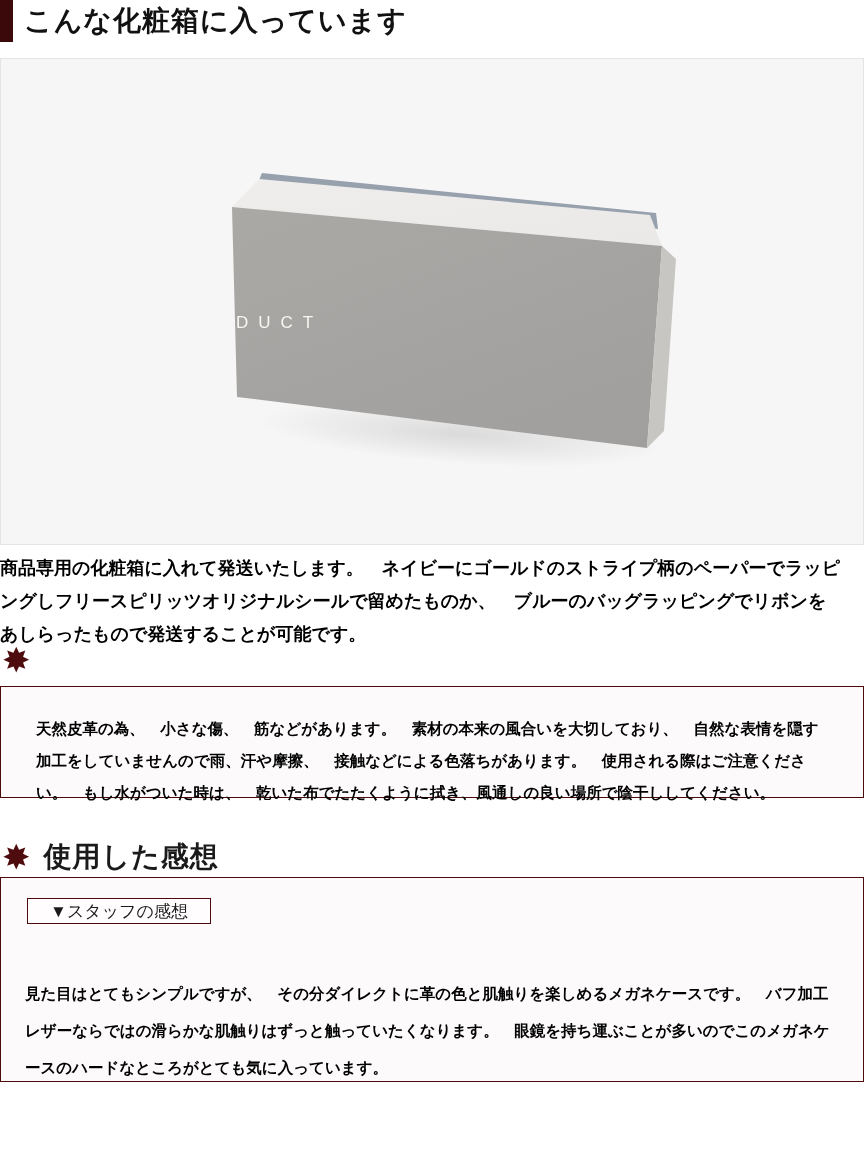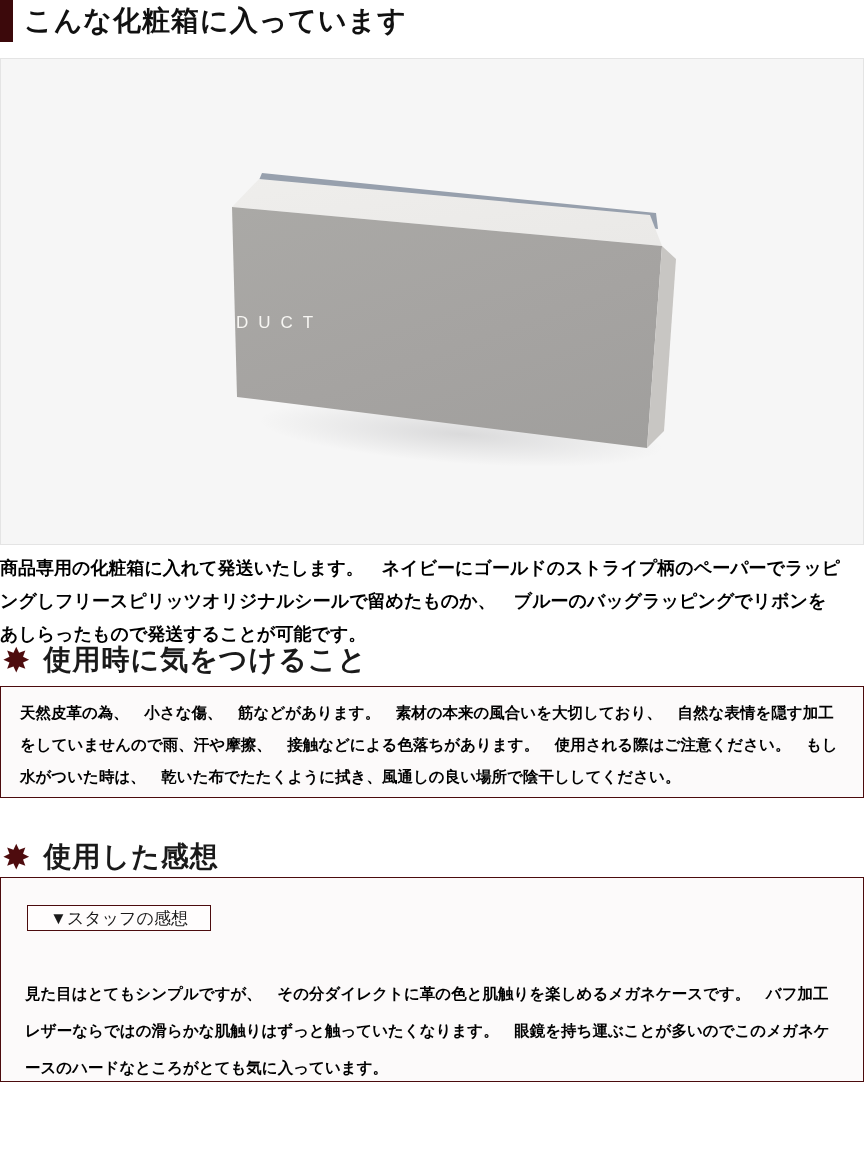--- a/index.html
+++ b/index.html
@@ -55,24 +55,24 @@
   .header2 h2{
     margin:0;font-family:"Liberation Serif",serif;
     font-size:28px;font-weight:bold;color:#1a1a1a;letter-spacing:1px;white-space:nowrap;
   }
   
   .note-box{
     position:absolute;left:0;width:864px;box-sizing:border-box;
     border:1px solid #4b0b0d;background:#fcfafa;
   }
   .caution-box{top:686px;height:112px;padding:10px 19px 0;}
-  .caution-box p{margin:0;font-size:15.5px;font-weight:bold;line-height:32px;color:#000;}
+  .caution-box p{margin:16px;font-size:15.5px;font-weight:bold;line-height:32px;color:#000;}
   .review-box{top:877px;height:205px;}
   .staff-label{
-    position:absolute;left:26px;top:27px;width:184px;height:26px;
+    position:absolute;left:26px;top:20px;width:184px;height:26px;
     box-sizing:border-box;border:1px solid #4b0b0d;background:#fffdfd;
     font-family:Liberation Serif, serif;font-size:17px;color:#1a1a1a;
     text-align:center;line-height:25px;white-space:nowrap;
   }
   .review-title{
     position:absolute;left:22px;top:62px;margin:0;
     font-size:23px;font-weight:bold;color:#000;white-space:nowrap;
   }
   .review-body{
     position:absolute;left:22px;top:95px;width:818px;margin:2px;
@@ -97,21 +97,20 @@
       <div class="face front-face"></div>
       <div class="face side-face"></div>
       <span class="brand">DUCT</span>
     </div>
   </div>
 
   <p class="intro">商品専用の化粧箱に入れて発送いたします。　ネイビーにゴールドのストライプ柄のペーパーでラッピングしフリースピリッツオリジナルシールで留めたものか、　ブルーのバッグラッピングでリボンをあしらったもので発送することが可能です。</p>
 
   <div class="header2 caution-hdr">
     <span class="star">✸</span>
-    <h2>使用時に気をつけること</h2>
   </div>
   <div class="note-box caution-box">
     <p>天然皮革の為、　小さな傷、　筋などがあります。　素材の本来の風合いを大切しており、　自然な表情を隠す加工をしていませんので雨、汗や摩擦、　接触などによる色落ちがあります。　使用される際はご注意ください。　もし水がついた時は、　乾いた布でたたくように拭き、風通しの良い場所で陰干ししてください。</p>
   </div>
 
   <div class="header2 review-hdr">
     <span class="star">✸</span>
     <h2>使用した感想</h2>
   </div>
   <div class="note-box review-box">

